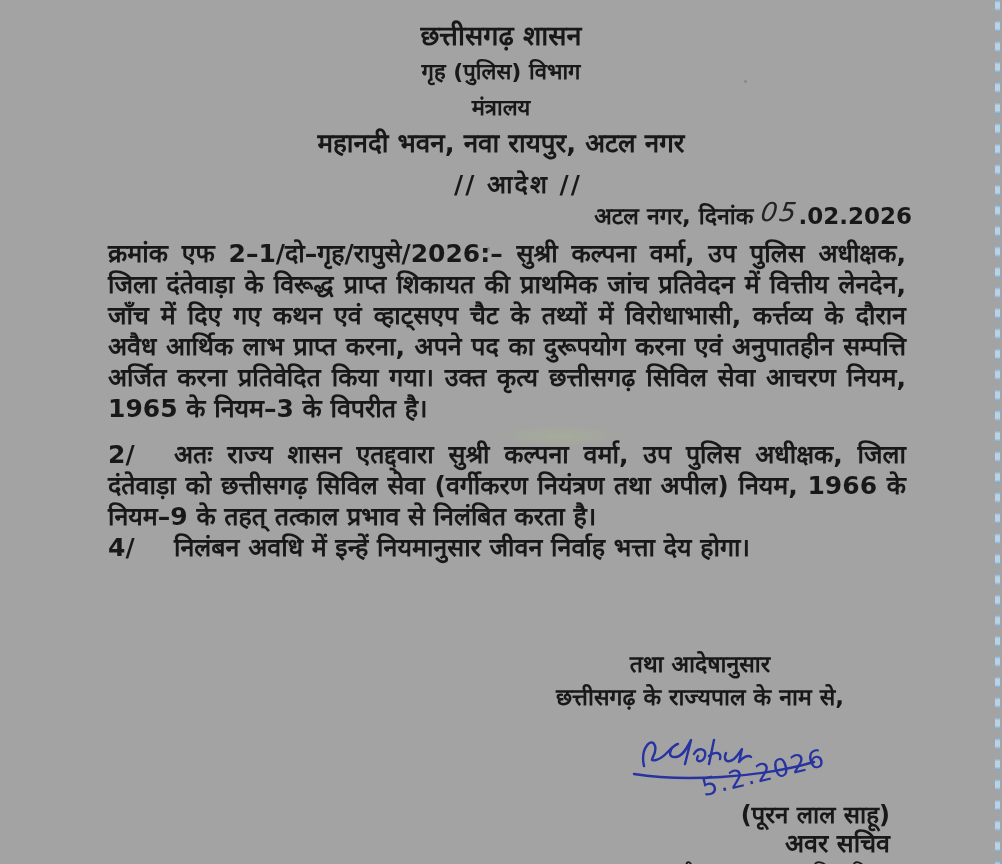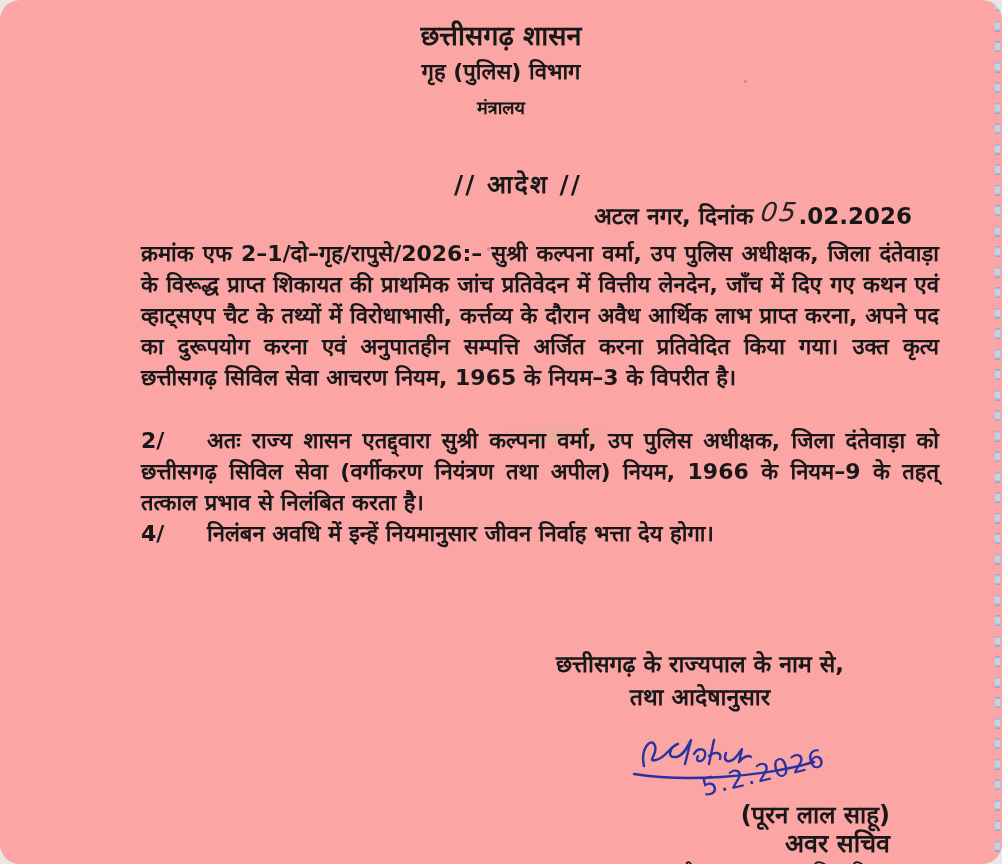--- a/index.html
+++ b/index.html
@@ -1,65 +1,64 @@
 <!DOCTYPE html>
 <html><head>
 <meta charset="utf-8">
 <style>
   html, body { margin:0; padding:0; background:#e8e8e8; }
   .page {
     position:relative;
     width:1002px; height:864px;
     margin:0 auto;
-    background:#fca5a5;
+    background:#a3a3a3;
     overflow:hidden;
     font-family:"DejaVu Sans", sans-serif;
     color:#181818;
-    border-radius:20px;
   }
   
   .edge-marks {
     position:absolute; top:0; right:2px; width:5px; height:100%;
     background:repeating-linear-gradient(
       to bottom,
       #7fa9cc 0px, #bcd8ec 3px, #bcd8ec 8px, #7fa9cc 11px,
       rgba(0,0,0,0) 11px, rgba(0,0,0,0) 20.5px);
     opacity:.9;
   }
   .letterhead {
     position:absolute; top:18px; left:0; width:100%;
     text-align:center; font-weight:700;
   }
   .lh1 { font-size:27px; line-height:36px; }
   .lh2 { font-size:22px; line-height:36px; }
-  .lh3 { font-size:18px; line-height:35px; }
+  .lh3 { font-size:22px; line-height:35px; }
   .lh4 { font-size:26px; line-height:37px; }
   .order-title {
     position:absolute; top:166px; left:0; width:100%;
     text-align:center; font-size:25px; font-weight:700; letter-spacing:2px;margin-left:17px;
   }
   .date-line {
     position:absolute; top:199px; right:90px;
     font-size:23px; font-weight:600; white-space:nowrap;
   }
   .hand-day {
     display:inline-block;
     font-size:26px; font-weight:400;
     font-style:italic;
     letter-spacing:2px;
     transform:translateY(-3px) skewX(-8deg);
     color:#242424;
   }
   .body-text {
-    position:absolute; top:238px; left:141px; width:798px;
-    font-size:22px; line-height:31px; font-weight:600;
+    position:absolute; top:238px; left:108px; width:798px;
+    font-size:25px; line-height:31px; font-weight:600;
     text-align:justify;
   }
   .body-text p { margin:0; }
-  .body-text p.sp { margin-top:32px; }
+  .body-text p.sp { margin-top:15px; }
   .pnum { display:inline-block; min-width:66px; }
   .pnum:empty { display:none; }
   .signoff {
     position:absolute; top:648px; left:500px; width:400px;
     text-align:center; font-size:23px; line-height:33px; font-weight:700;
   }
   .sig-area { position:absolute; top:728px; left:628px; width:250px; height:80px; }
   .sig-svg { position:absolute; top:0; left:0; }
   .sig-date {
     position:absolute; top:30px; left:72px;
@@ -87,37 +86,38 @@
 
   <div class="edge-marks"></div>
   <div class="smudge"></div>
   <div class="speck" style="left:744px;top:80px;width:3px;height:3px;"></div>
   <div class="speck" style="left:487px;top:247px;width:3px;height:4px;"></div>
 
   <div class="letterhead">
     <div class="lh1">छत्तीसगढ़ शासन</div>
     <div class="lh2">गृह (पुलिस) विभाग</div>
     <div class="lh3">मंत्रालय</div>
+    <div class="lh4">महानदी भवन, नवा रायपुर, अटल नगर</div>
   </div>
 
   <div class="order-title">// आदेश //</div>
 
   <div class="date-line">
     <span>अटल नगर, दिनांक </span><span class="hand-day">05</span><span>.02.2026</span>
   </div>
 
   <div class="body-text">
     <p><span>क्रमांक एफ 2–1/दो–गृह/रापुसे/2026:– सुश्री कल्पना वर्मा, उप पुलिस अधीक्षक, जिला दंतेवाड़ा के विरूद्ध प्राप्त शिकायत की प्राथमिक जांच प्रतिवेदन में वित्तीय लेनदेन, जाँच में दिए गए कथन एवं व्हाट्सएप चैट के तथ्यों में विरोधाभासी, कर्त्तव्य के दौरान अवैध आर्थिक लाभ प्राप्त करना, अपने पद का दुरूपयोग करना एवं अनुपातहीन सम्पत्ति अर्जित करना प्रतिवेदित किया गया। उक्त कृत्य छत्तीसगढ़ सिविल सेवा आचरण नियम, 1965 के नियम–3 के विपरीत है।</span></p>
     <p class="sp"><span class="pnum">2/</span><span>अतः राज्य शासन एतद्द्वारा सुश्री कल्पना वर्मा, उप पुलिस अधीक्षक, जिला दंतेवाड़ा को छत्तीसगढ़ सिविल सेवा (वर्गीकरण नियंत्रण तथा अपील) नियम, 1966 के नियम–9 के तहत् तत्काल प्रभाव से निलंबित करता है।</span></p>
     <p><span class="pnum">4/</span><span>निलंबन अवधि में इन्हें नियमानुसार जीवन निर्वाह भत्ता देय होगा।</span></p>
   </div>
 
   <div class="signoff">
+    <div>तथा आदेषानुसार</div>
     <div>छत्तीसगढ़ के राज्यपाल के नाम से,</div>
-    <div>तथा आदेषानुसार</div>
   </div>
 
   <div class="sig-area">
     <svg class="sig-svg" width="200" height="60" viewBox="0 0 200 60">
       <g fill="none" stroke="#2733a0" stroke-width="2.4" stroke-linecap="round" stroke-linejoin="round">
         <path d="M16 38 C 12 20, 24 8, 27 18 C 30 27, 18 34, 28 32 C 38 30, 42 18, 50 16 C 42 19, 38 30, 48 29 C 56 28, 60 17, 63 12 L 57 36"></path>
         <path d="M66 26 C 70 19, 79 20, 77 28 C 75 35, 66 35, 70 28"></path>
         <path d="M86 12 L 81 36 M 81 28 C 87 23, 94 24, 92 31"></path>
         <path d="M98 25 C 95 32, 99 36, 106 31 C 110 28, 112 23, 114 21 L 111 34 C 114 30, 120 26, 123 29"></path>
         <path d="M6 46 C 55 54, 130 50, 186 34"></path>

